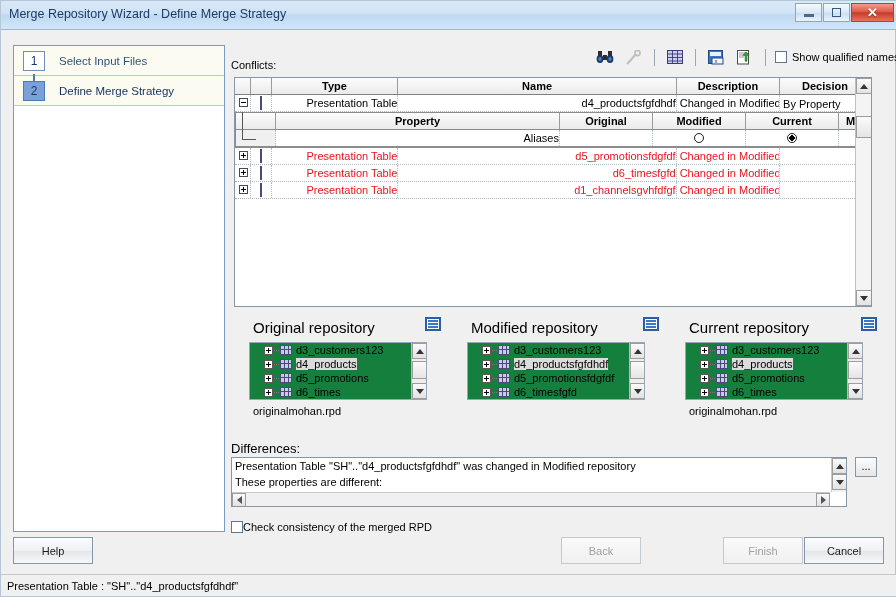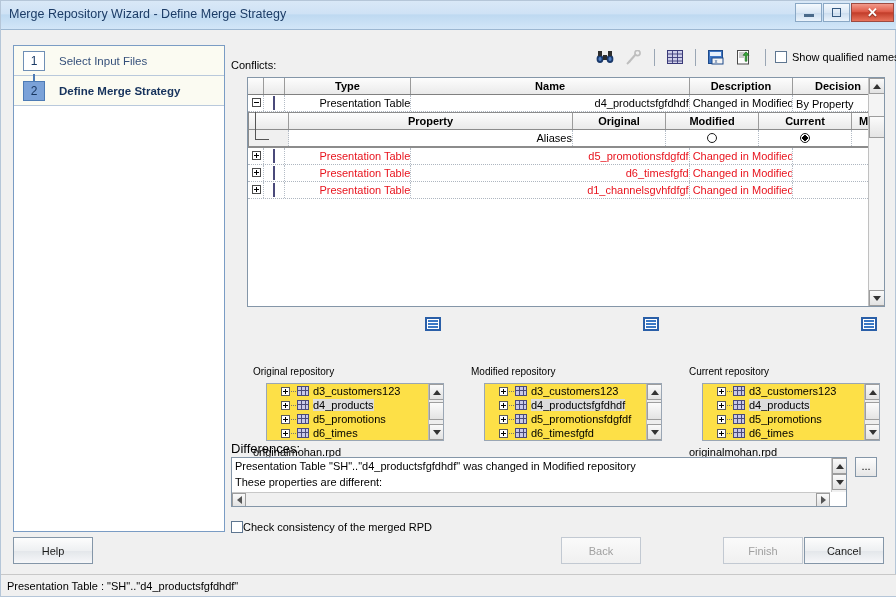--- a/index.html
+++ b/index.html
@@ -54,38 +54,38 @@
     position: relative;
   }
   .step-num {
     width: 22px; height: 20px; margin-left: 9px;
     display: flex; align-items: center; justify-content: center;
     font-size: 12px; color: #1b3a66;
     border: 1px solid #6f8fb5; background: #ffffff;
   }
   .step.active .step-num { background: #7ba2d8; color: #17355e; border-color: #4d7bb5; }
   .step-label { margin-left: 14px; font-size: 11.5px; color: #35507a; }
-  .step.active .step-label { font-weight: bold; color: #16325c; }
+  .step.active .step-label { font-weight: normal; color: #16325c; }
   .step-connector {
     position: absolute; left: 19px; top: 28px; width: 2px; height: 14px; background: #4d7bb5;
   }
   .sidebar-body { height: 425px; background: #ffffff; }
   
   .main { position: absolute; left: 228px; top: 40px; width: 658px; }
   .label { font-size: 11px; color: #000; }
   .toolbar {
     position: absolute; left: 365px; top: 6px;
     display: flex; align-items: center; gap: 7px;
   }
   .tb-icon { width: 22px; height: 20px; display: flex; align-items: center; justify-content: center; }
   .tb-sep { width: 1px; height: 17px; background: #9aa6b4; margin: 0 2px; }
   .chk { width: 12px; height: 12px; border: 1px solid #5e7690; background: #fff; display: inline-block; vertical-align: -2px; }
   
   .grid {
-    position: absolute; left: 18px; top: 36px; width: 638px; height: 230px;
+    position: absolute; left: 5px; top: 36px; width: 638px; height: 230px;
     background: #ffffff; border: 1px solid #8496a8;
     overflow: hidden;
   }
   .grid-head { display: flex; height: 17px; background: #f1f1f1; border-bottom: 1px solid #808080; }
   .gh {
     border-right: 1px solid #9b9b9b;
     font-weight: bold; font-size: 11px; text-align: center;
     line-height: 16px; color: #000;
     background: linear-gradient(to bottom,#fdfdfd,#eaeaea);
   }
@@ -141,30 +141,30 @@
     position: absolute; left: 0; width: 16px; height: 22px;
     background: linear-gradient(to bottom,#fbfbfb,#e4e4e4); border: 1px solid #9d9d9d;
   }
   .tri-up { width: 0; height: 0; border-left: 4px solid transparent; border-right: 4px solid transparent; border-bottom: 5px solid #333; }
   .tri-down { width: 0; height: 0; border-left: 4px solid transparent; border-right: 4px solid transparent; border-top: 5px solid #333; }
   .tri-left { width: 0; height: 0; border-top: 4px solid transparent; border-bottom: 4px solid transparent; border-right: 5px solid #555; }
   .tri-right { width: 0; height: 0; border-top: 4px solid transparent; border-bottom: 4px solid transparent; border-left: 5px solid #555; }
   
   .repos { position: absolute; left: 2px; top: 278px; width: 654px; display: flex; gap: 0; }
   .repo { width: 218px; position: relative; }
-  .repo-title { font-size: 10px; color: #000; margin-left: 22px; margin-top: 47px; }
+  .repo-title { font-size: 15px; color: #000; margin-left: 22px; }
   .repo-icon {
     position: absolute; right: 8px; top: -2px;
     width: 16px; height: 14px; border: 2px solid #2a5fa8; background: #ffffff;
     display: flex; flex-direction: column; justify-content: center; gap: 1px; padding: 1px;
   }
   .repo-icon i { display: block; height: 2px; background: #3b78c4; }
   .repo-tree {
-    margin: 6px 0 0 35px; width: 178px; height: 58px;
-    background: #fde047; border: 1px solid #9aa6b4; position: relative; overflow: hidden;
+    margin: 6px 0 0 18px; width: 178px; height: 58px;
+    background: #15803d; border: 1px solid #9aa6b4; position: relative; overflow: hidden;
   }
   .tnode { display: flex; align-items: center; height: 14px; padding-left: 14px; }
   .tnode .exp {
     width: 9px; height: 9px; border: 1px solid #5a5a5a; background: #fff; position: relative; flex: none;
   }
   .tnode .exp::before { content:""; position:absolute; left:1px; top:3px; width:5px; height:1px; background:#000; }
   .tnode .exp::after  { content:""; position:absolute; left:3px; top:1px; width:1px; height:5px; background:#000; }
   .tnode .dots { width: 5px; border-top: 1px dotted #777; height: 1px; margin: 0 1px; flex: none; }
   .tnode .ti {
     width: 12px; height: 10px; flex: none;

